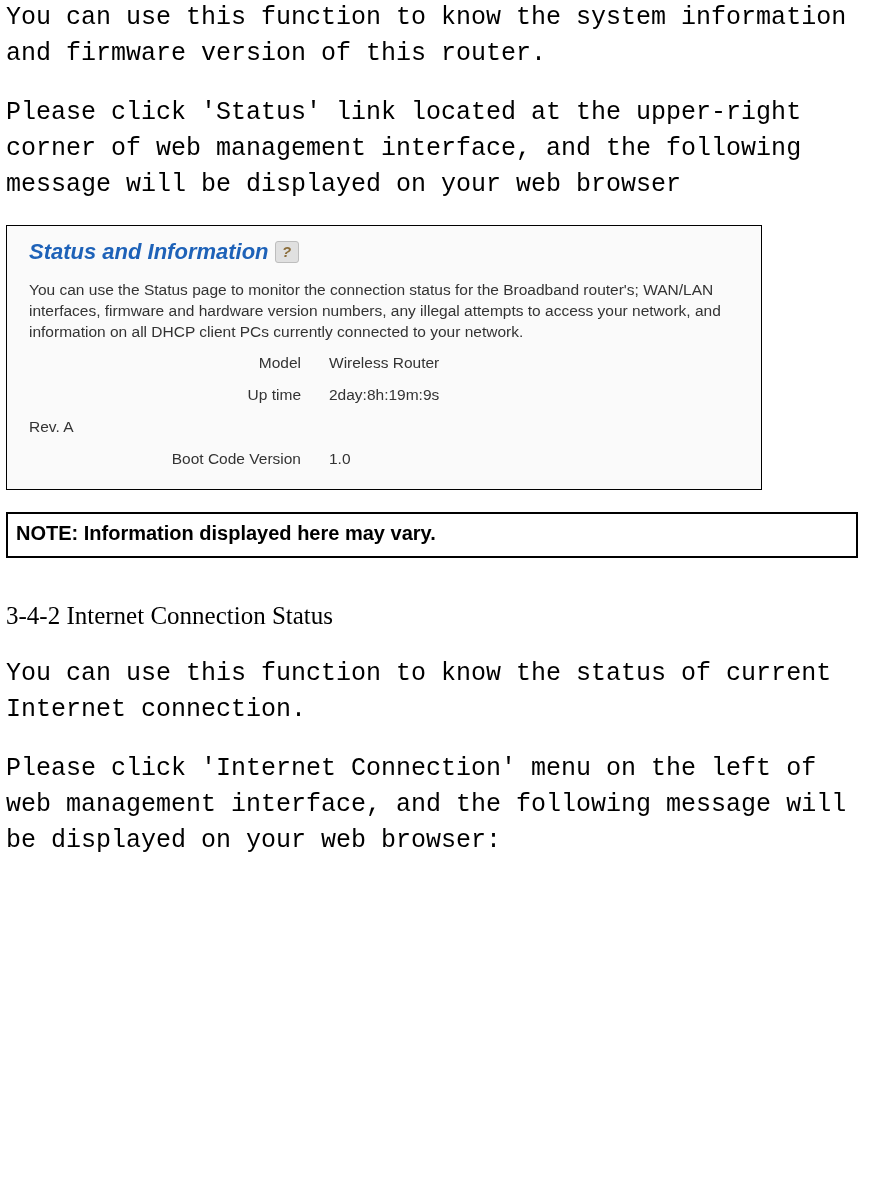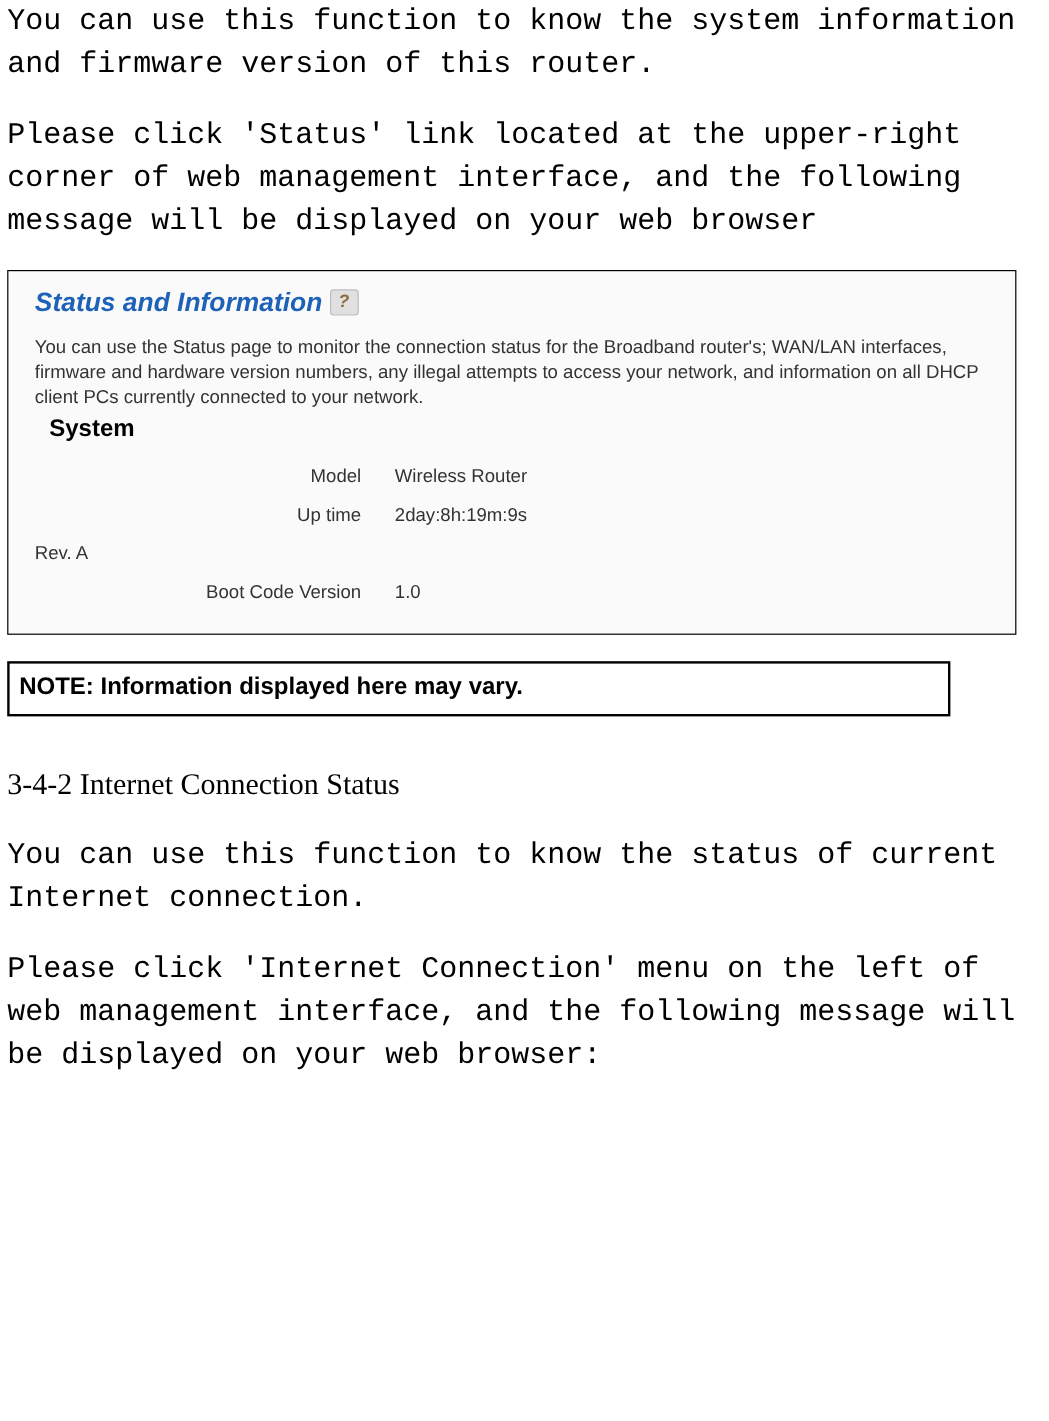--- a/index.html
+++ b/index.html
@@ -14,21 +14,21 @@
     }
     .para { margin: 0 0 22px 0; font-family: Liberation Mono, monospace; }
     .section-heading { margin: 40px 0 22px 0; }
     .screenshot {
       border: 1px solid #000;
       background: #fafafa;
       font-family: Arial, Helvetica, sans-serif;
       color: #2a2a2a;
       padding: 4px 0 18px 0;
       margin: 6px 0 22px 0;
-      width: 841px;
+      width: 756px;
     }
     .screenshot .panel {
       padding: 6px 18px 0 22px;
     }
     .panel-title {
       color: #1e62b8;
       font-weight: bold;
       font-style: italic;
       font-size: 22px;
       display: flex;
@@ -60,56 +60,55 @@
       color: #000;
       font-size: 20px;
       margin: 0 0 10px 12px;
     }
     .sys-table {
       font-size: 15.5px;
       color: #333;
     }
     .sys-row {
       display: flex;
-      align-items: center;
+      align-items: flex-end;
       height: 32px;
     }
     .sys-label {
       width: 300px;
       text-align: right;
       padding-right: 28px;
     }
     .sys-value {
       text-align: left;
     }
     .note-box {
       border: 2px solid #000;
       padding: 5px 8px 8px 8px;
       font-family: Arial, Helvetica, sans-serif;
       font-weight: bold;
       font-size: 20px;
       margin: 0 0 14px 0;
-      width: 786px;
+      width: 852px;
     }
   </style>
 </head>
 <body>
 
 <p class="para">You can use this function to know the system information and firmware version of this router.</p>
 
 <p class="para">Please click 'Status' link located at the upper-right corner of web management interface, and the following message will be displayed on your web browser</p>
 
 <div class="screenshot">
   <div class="panel">
     <div class="panel-title">
       <span>Status and Information</span>
       <span class="help-icon">?</span>
     </div>
     <div class="panel-desc">You can use the Status page to monitor the connection status for the Broadband router's; WAN/LAN interfaces, firmware and hardware version numbers, any illegal attempts to access your network, and information on all DHCP client PCs currently connected to your network.</div>
-    <div class="system-heading">System</div>
     <div class="sys-table">
       <div class="sys-row">
         <div class="sys-label">Model</div>
         <div class="sys-value">Wireless Router</div>
       </div>
       <div class="sys-row">
         <div class="sys-label">Up time</div>
         <div class="sys-value">2day:8h:19m:9s</div>
       </div>
       <div class="sys-row">

